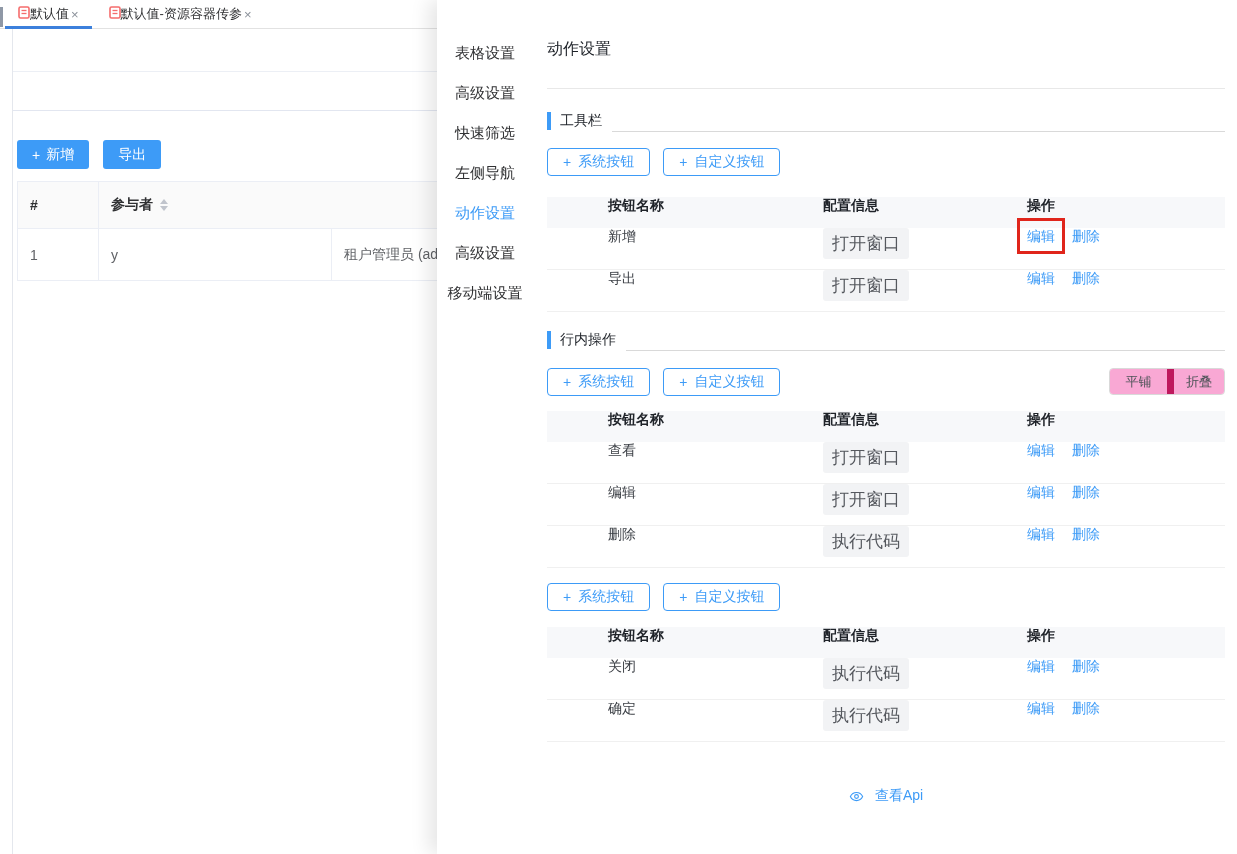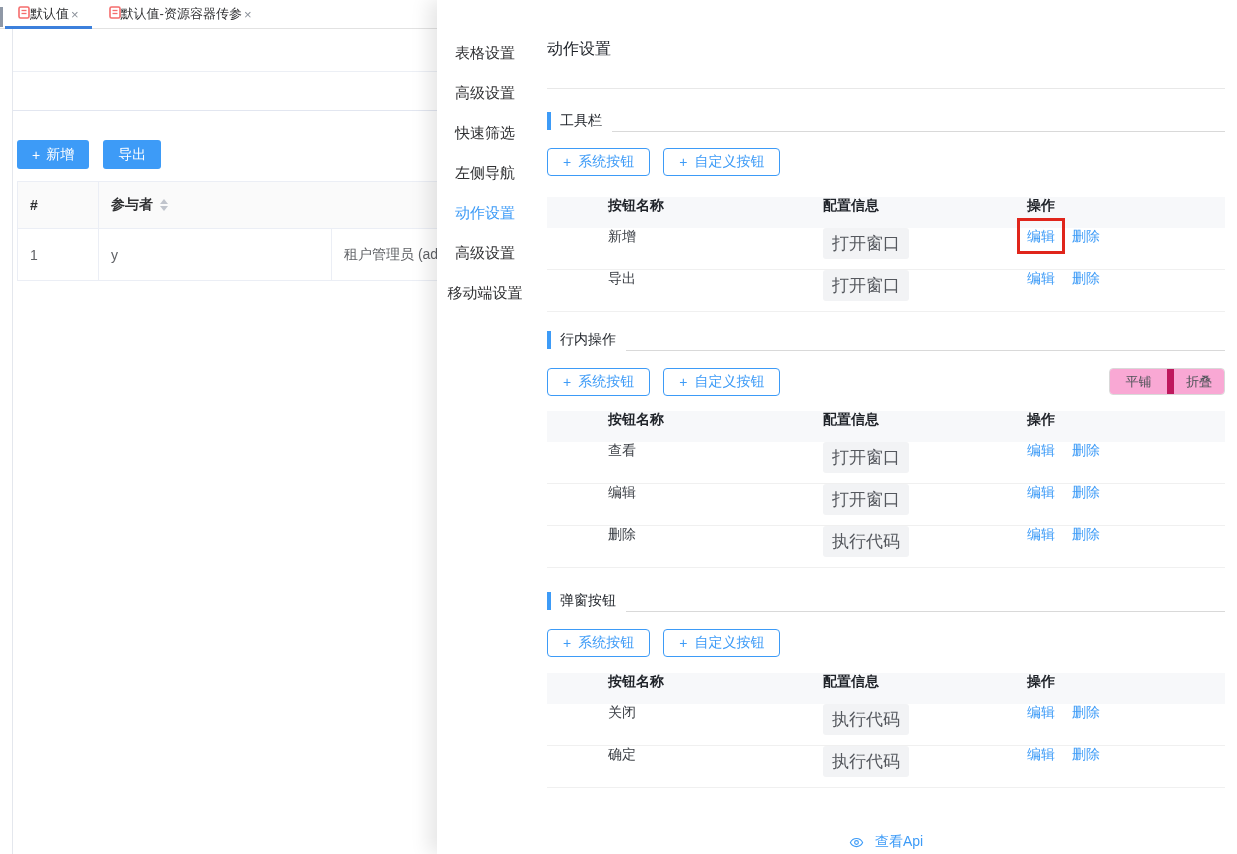--- a/index.html
+++ b/index.html
@@ -256,25 +256,20 @@
           <div class="c-handle"><span class="drag"></span></div>
           <div class="c-name">删除</div>
           <div class="c-config"><span class="tag">执行代码</span></div>
           <div class="c-ops">
             <a class="link">编辑</a>
             <a class="link">删除</a>
           </div>
         </div>
       </div>
 
-      <div class="sec-header" style="margin-top:24px">
-        <span class="sec-bar"></span>
-        <span class="sec-title">弹窗按钮</span>
-        <span class="sec-line"></span>
-      </div>
       <div class="btn-row mt14">
         <button class="btn-outline">
           <span>+</span>
           <span>系统按钮</span>
         </button>
         <button class="btn-outline">
           <span>+</span>
           <span>自定义按钮</span>
         </button>
       </div>

